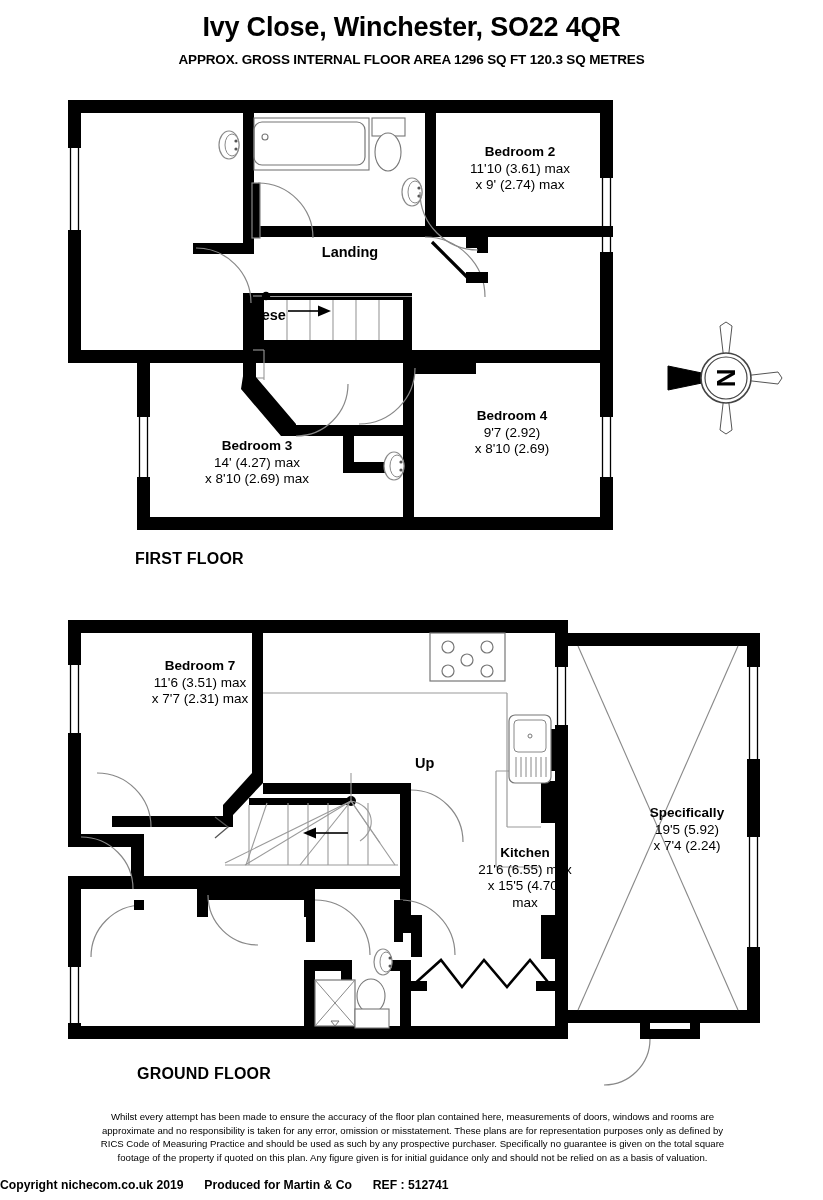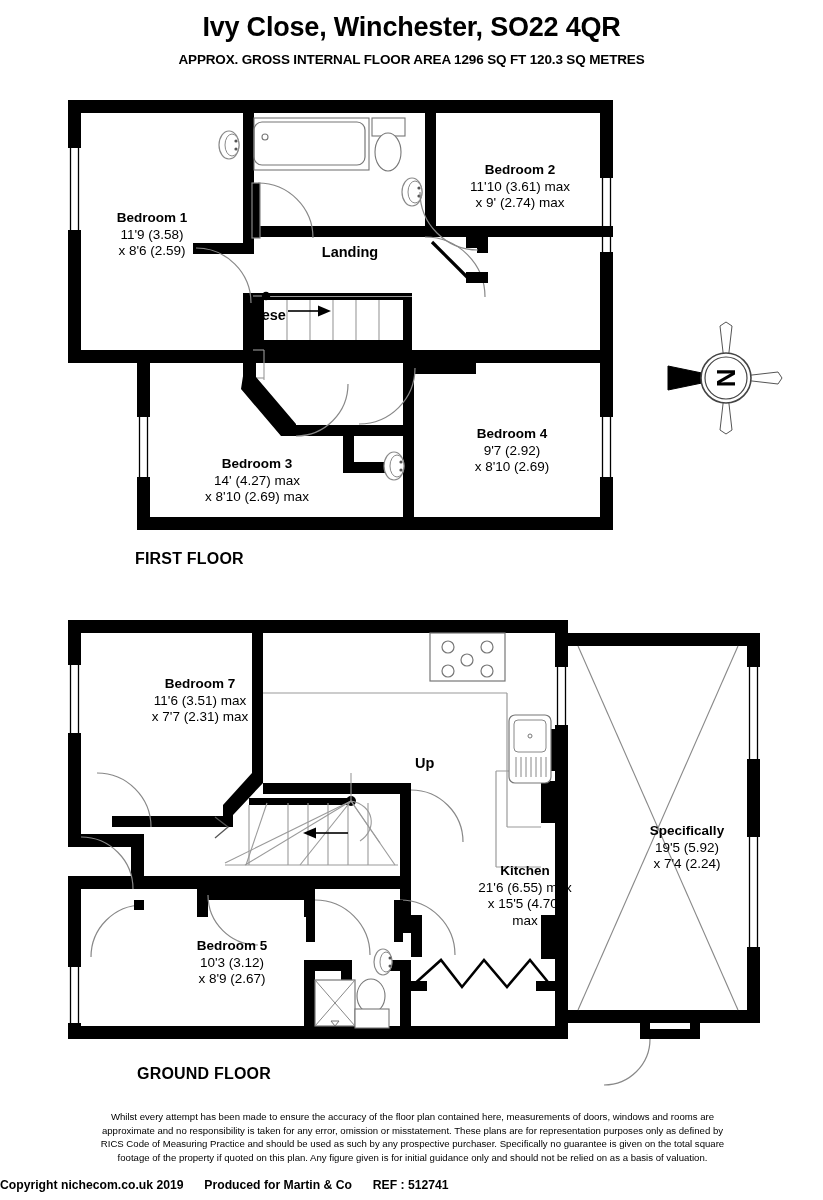--- a/index.html
+++ b/index.html
@@ -35,21 +35,20 @@
   }
   #first-floor-caption { left: 135px; top: 550px; }
   #ground-floor-caption { left: 137px; top: 1065px; }
 
   
   .room-label {
     position: absolute;
     text-align: center;
     line-height: 1.24;
     white-space: nowrap;
-    margin-top: 18px;
   }
   .room-label .rname {
     font-size: 13.5px; font-weight: bold; display: block;
   }
   .room-label .rdim {
     font-size: 13.5px; font-weight: normal; display: block;
   }
   .plain-label {
     position: absolute;
     font-size: 14.5px; font-weight: bold; text-align: center;
@@ -229,25 +228,20 @@
       </g>
 
       <g fill="none" stroke="#888" stroke-width="1.2">
         <path d="M425,237 A60,60 0 0 1 485,297" transform="translate(0,0)"></path>
       </g>
       <line x1="432" y1="242" x2="470" y2="280" stroke="#000" stroke-width="3.2"></line>
       <rect x="466" y="272" width="22" height="11" fill="#000"></rect>
     </g>
   </svg>
 
-  <div class="room-label" style="left:72px; top:192px; width:160px;">
-    <span class="rname">Bedroom 1</span>
-    <span class="rdim">11'9 (3.58)</span>
-    <span class="rdim">x 8'6 (2.59)</span>
-  </div>
   <div class="room-label" style="left:440px; top:144px; width:160px;">
     <span class="rname">Bedroom 2</span>
     <span class="rdim">11'10 (3.61) max</span>
     <span class="rdim">x 9' (2.74) max</span>
   </div>
   <div class="room-label" style="left:172px; top:438px; width:170px;">
     <span class="rname">Bedroom 3</span>
     <span class="rdim">14' (4.27) max</span>
     <span class="rdim">x 8'10 (2.69) max</span>
   </div>
@@ -455,25 +449,20 @@
       <rect x="134" y="295" width="10" height="10" fill="#000"></rect>
       <rect x="68" y="352" width="13" height="10" fill="#000"></rect>
     </g>
   </svg>
 
   <div class="room-label" style="left:100px; top:658px; width:200px;">
     <span class="rname">Bedroom 7</span>
     <span class="rdim">11'6 (3.51) max</span>
     <span class="rdim">x 7'7 (2.31) max</span>
   </div>
-  <div class="room-label" style="left:152px; top:920px; width:160px;">
-    <span class="rname">Bedroom 5</span>
-    <span class="rdim">10'3 (3.12)</span>
-    <span class="rdim">x 8'9 (2.67)</span>
-  </div>
   <div class="room-label" style="left:455px; top:845px; width:140px;">
     <span class="rname">Kitchen</span>
     <span class="rdim">21'6 (6.55) max</span>
     <span class="rdim">x 15'5 (4.70)</span>
     <span class="rdim">max</span>
   </div>
   <div class="room-label" style="left:607px; top:805px; width:160px;">
     <span class="rname">Specifically</span>
     <span class="rdim">19'5 (5.92)</span>
     <span class="rdim">x 7'4 (2.24)</span>

